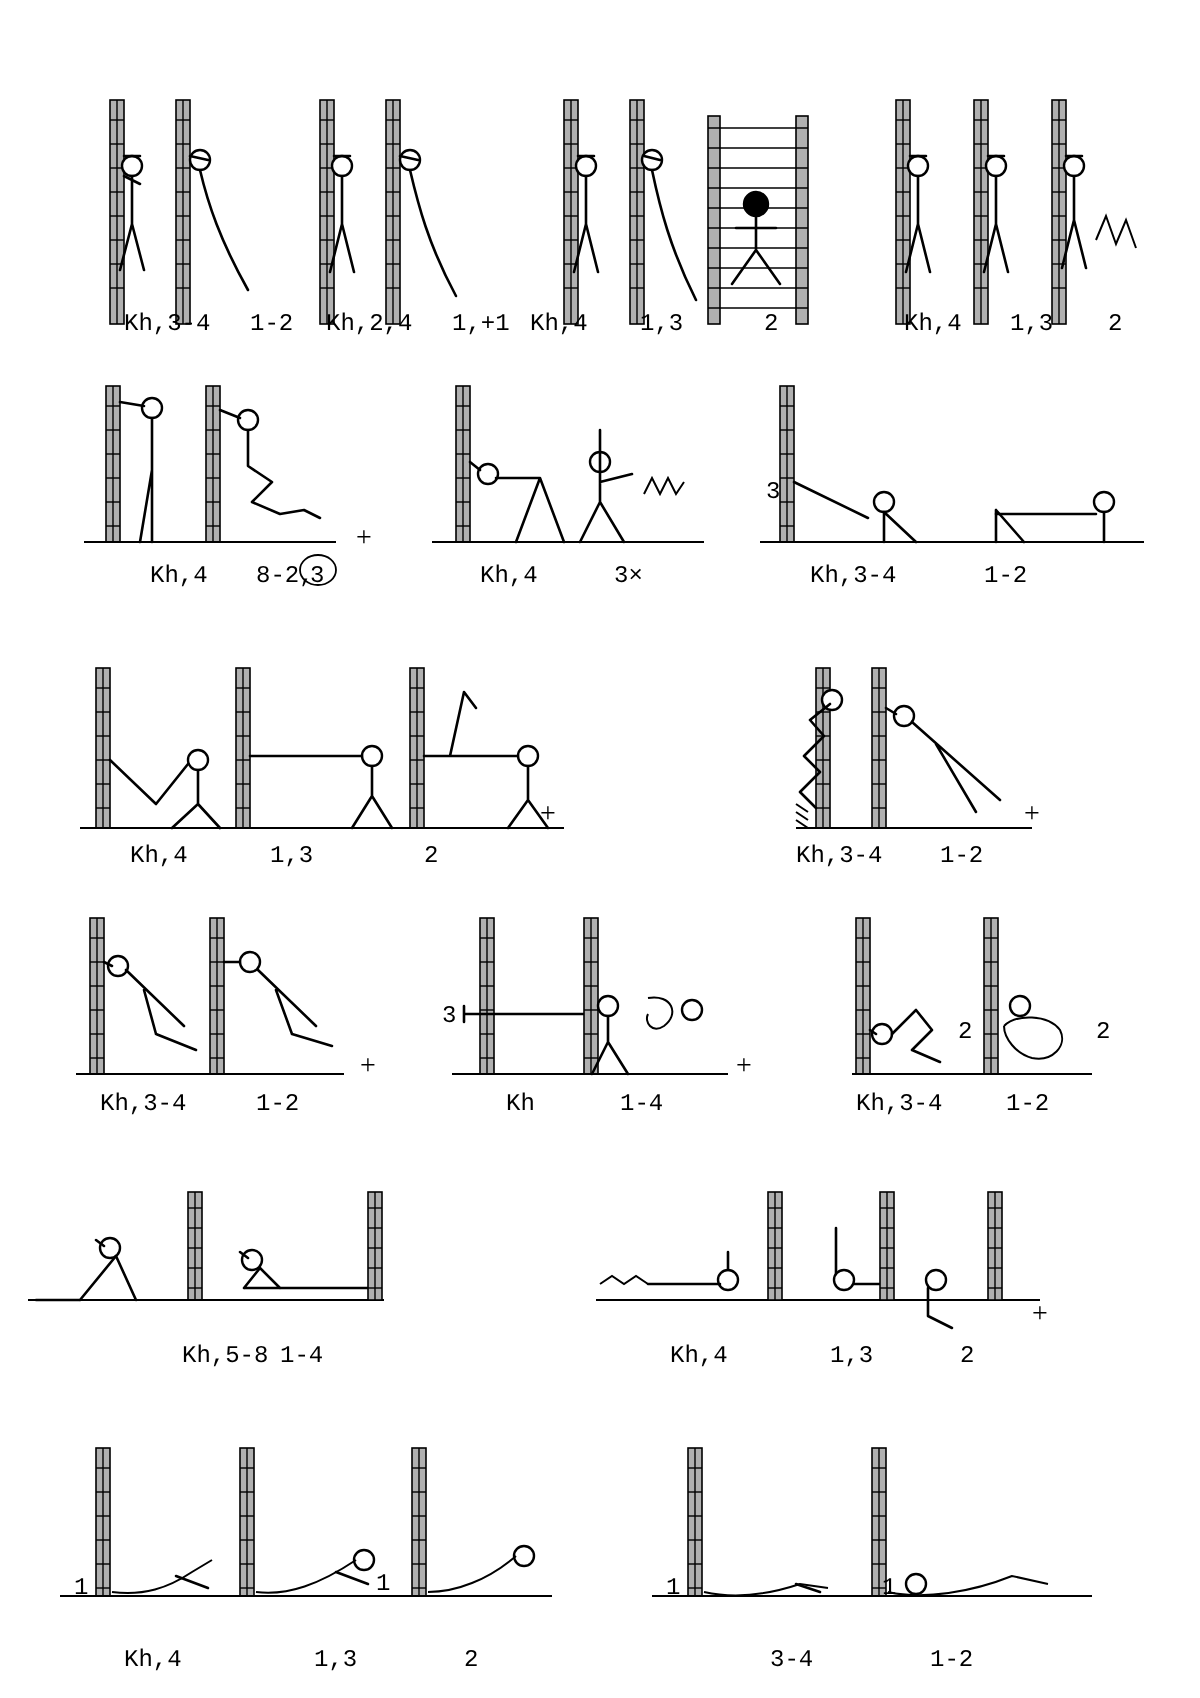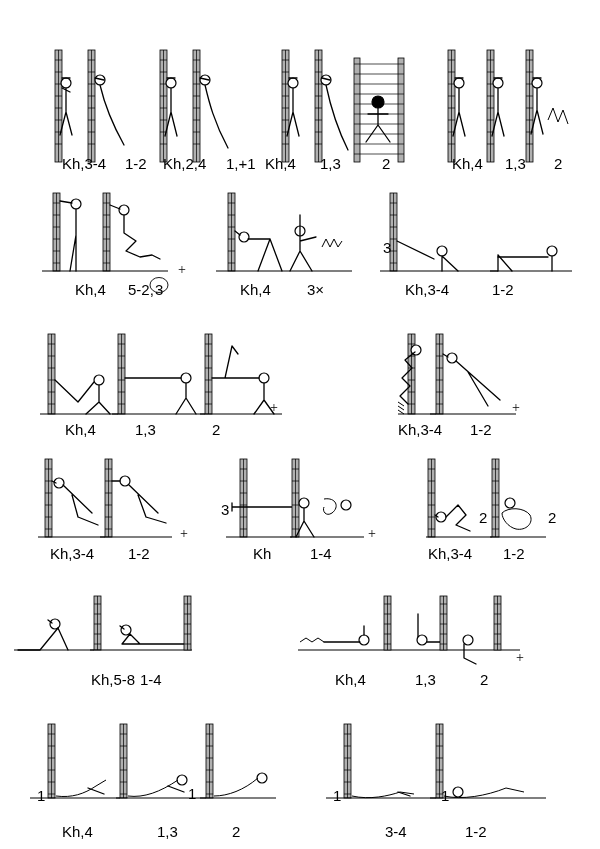--- a/index.html
+++ b/index.html
@@ -18,22 +18,22 @@
   #sheet {
     position: relative;
     width: 600px;
     height: 849px;
   }
   .fig {
     position: absolute;
   }
   .lbl {
     position: absolute;
-    font-family: Liberation Sans, sans-serif;
-    font-size: 15px;
+    font-family: Liberation Mono, monospace;
+    font-size: 12px;
     color: #000;
     white-space: nowrap;
   }
   svg { display: block; overflow: visible; }
   .pole-body { fill: #b0b0b0; stroke: #000; stroke-width: 0.8; }
   .pole-line { stroke: #000; stroke-width: 0.7; }
   .stick { stroke: #000; stroke-width: 1.3; fill: none; stroke-linecap: round; stroke-linejoin: round; }
   .thin { stroke: #000; stroke-width: 1; fill: none; }
   .ground { stroke: #000; stroke-width: 1.1; fill: none; }
   .head { fill: #fff; stroke: #000; stroke-width: 1.2; }
@@ -526,21 +526,21 @@
   <div class="lbl" style="left:163px;top:155px;">Kh,2,4</div>
   <div class="lbl" style="left:226px;top:155px;">1,+1</div>
   <div class="lbl" style="left:265px;top:155px;">Kh,4</div>
   <div class="lbl" style="left:320px;top:155px;">1,3</div>
   <div class="lbl" style="left:382px;top:155px;">2</div>
   <div class="lbl" style="left:452px;top:155px;">Kh,4</div>
   <div class="lbl" style="left:505px;top:155px;">1,3</div>
   <div class="lbl" style="left:554px;top:155px;">2</div>
 
   <div class="lbl" style="left:75px;top:281px;">Kh,4</div>
-  <div class="lbl" style="left:128px;top:281px;">5-2,</div>
+  <div class="lbl" style="left:128px;top:281px;">8-2,</div>
   <div class="lbl" style="left:155px;top:281px;">3</div>
   <div class="lbl" style="left:240px;top:281px;">Kh,4</div>
   <div class="lbl" style="left:307px;top:281px;">3×</div>
   <div class="lbl" style="left:405px;top:281px;">Kh,3-4</div>
   <div class="lbl" style="left:492px;top:281px;">1-2</div>
   <div class="lbl" style="left:383px;top:239px;">3</div>
 
   <div class="lbl" style="left:65px;top:421px;">Kh,4</div>
   <div class="lbl" style="left:135px;top:421px;">1,3</div>
   <div class="lbl" style="left:212px;top:421px;">2</div>

